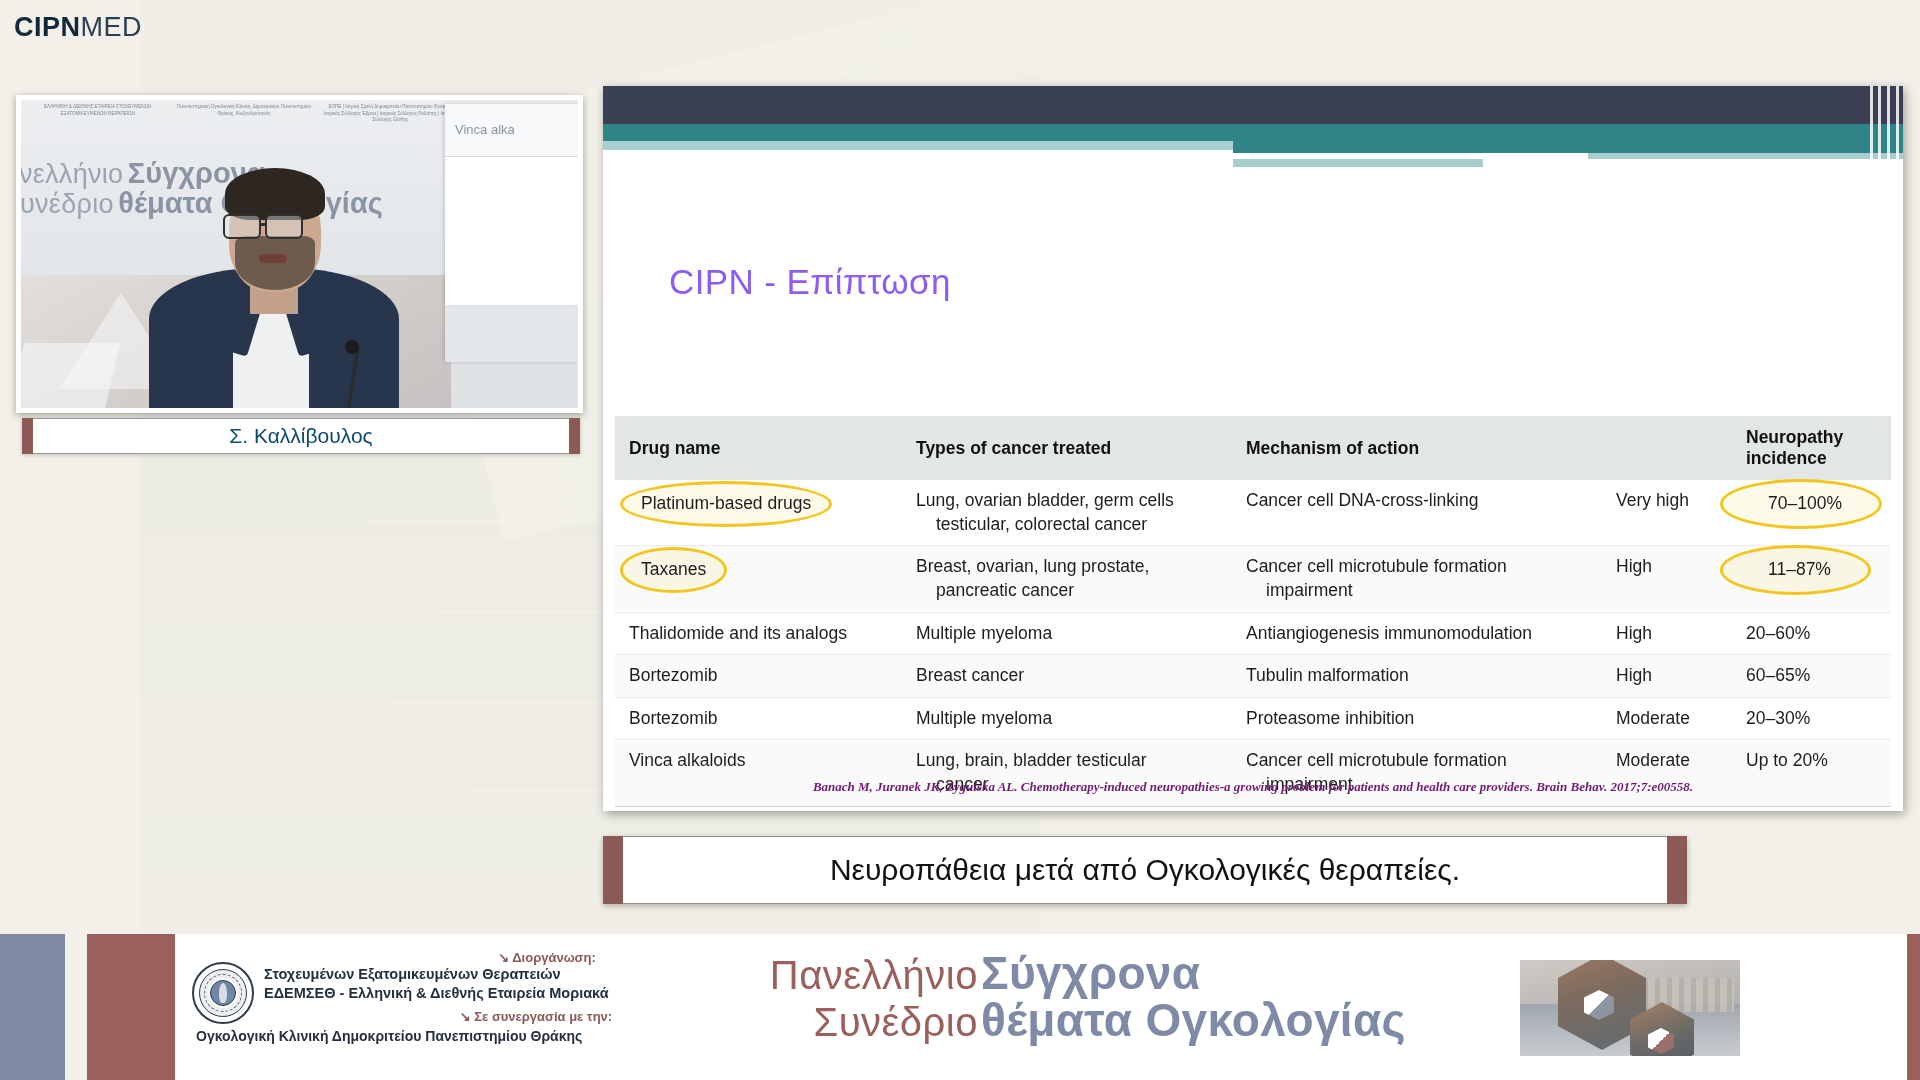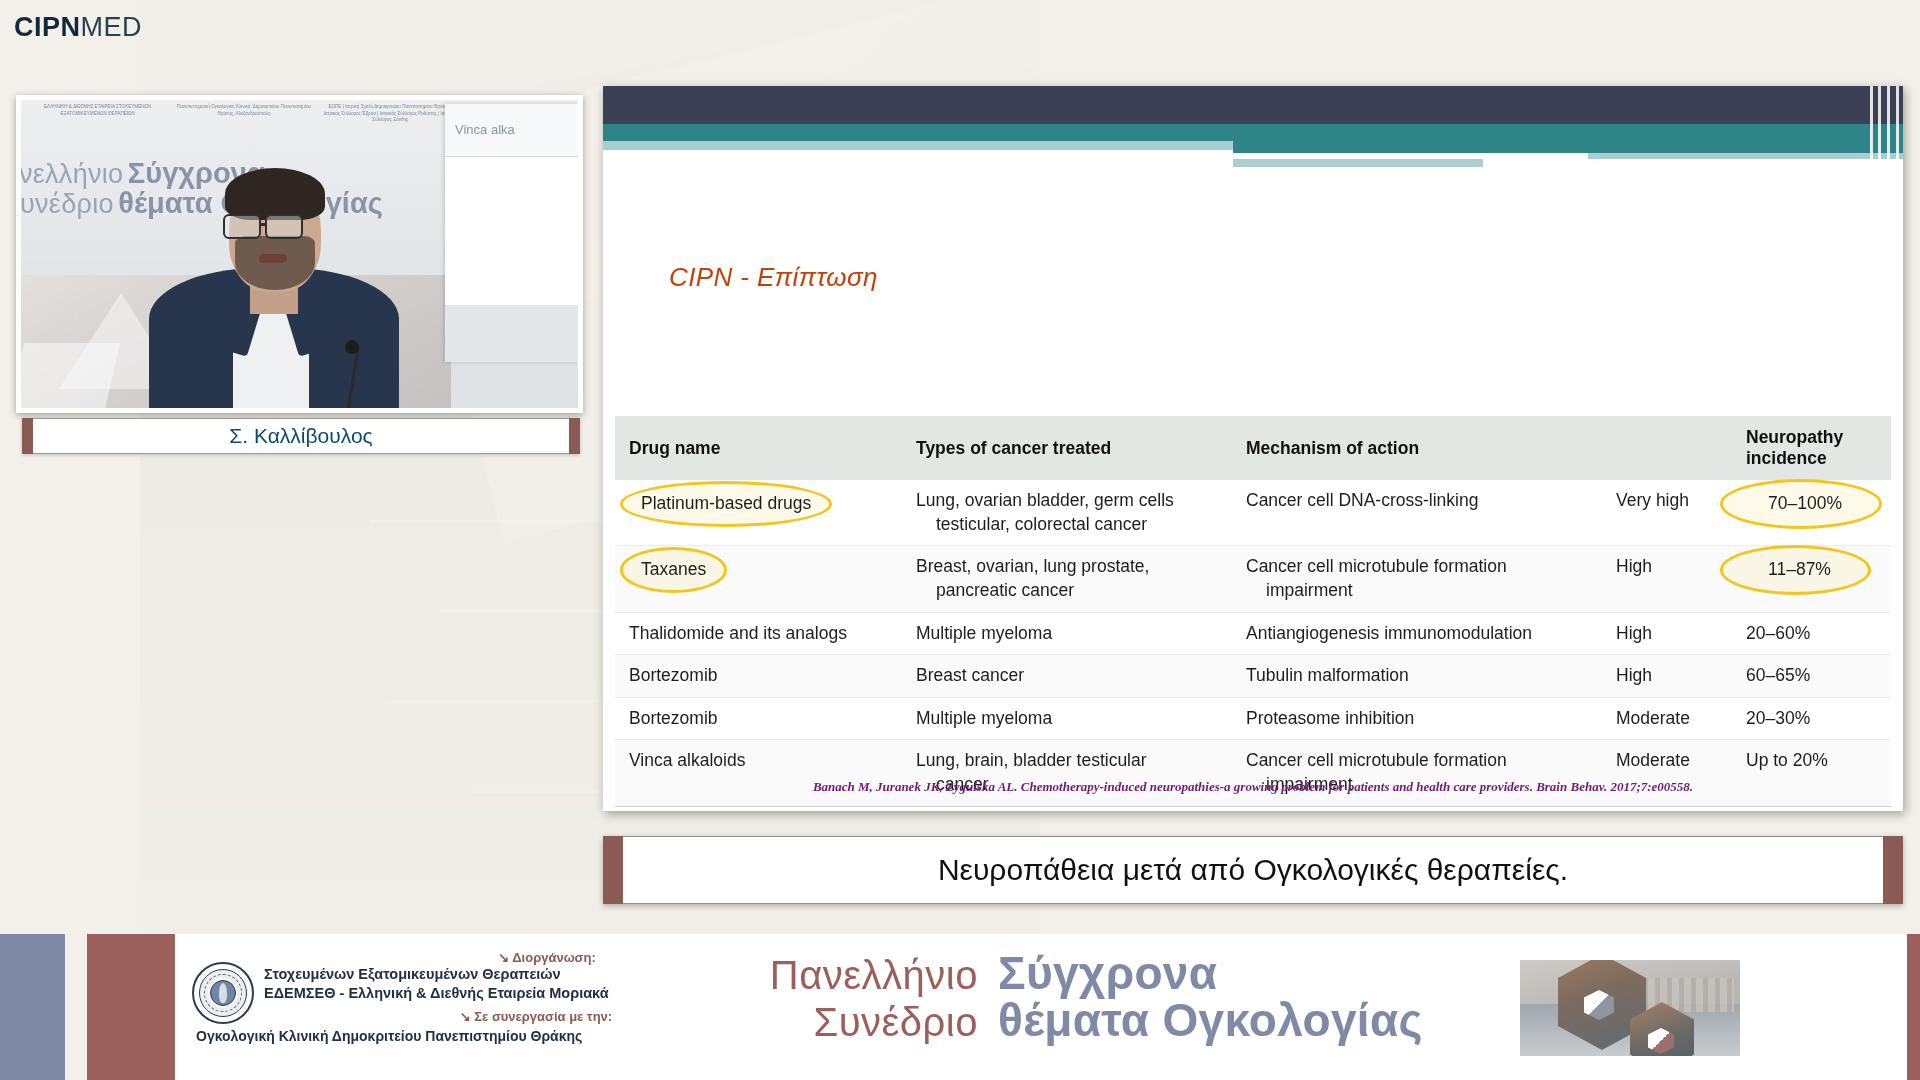--- a/index.html
+++ b/index.html
@@ -100,21 +100,21 @@
   .accentB{position:absolute;left:630px;top:55px;width:670px;height:12px;background:#2e8487;}
   .accentC{position:absolute;left:630px;top:67px;width:355px;height:6px;background:#ffffff;}
   .accentD{position:absolute;left:630px;top:73px;width:250px;height:8px;background:#a9ced0;}
   .accentE{position:absolute;left:880px;top:73px;width:420px;height:8px;background:#ffffff;}
   .accentF{position:absolute;left:985px;top:67px;width:315px;height:6px;background:#a9ced0;}
   .vstripes{position:absolute;right:0;top:0;width:44px;height:90px;}
   .vstripes i{position:absolute;top:0;width:3px;height:90px;background:rgba(255,255,255,.85);}
 
   #slide-title{
     position:absolute; left:66px; top:176px;
-    font-size:26px; color:#c2410c; letter-spacing:.4px;font-style:italic;
+    font-size:35px; color:#8b5cf6; letter-spacing:.4px;
   }
 
   
   #cipn-table{
     position:absolute; left:12px; top:330px; width:1276px;
     border-collapse:collapse; font-size:17.5px; color:#1d1d1d;
   }
   #cipn-table th{
     background:#e3e7e4; font-weight:bold; text-align:left;
     padding:11px 6px 11px 14px; font-size:17.5px; color:#111;
@@ -143,21 +143,21 @@
   .hlpct span{position:relative;}
 
   #citation{
     position:absolute; left:0; bottom:16px; width:100%;
     text-align:center; font-family:"Liberation Serif", serif;
     font-style:italic; font-weight:bold; font-size:13px; color:#701a75;
   }
 
   
   #caption-bar{
-    position:absolute; left:603px; top:836px; width:1300px; height:68px;
+    position:absolute; left:603px; top:836px; width:1084px; height:68px;
     background:#ffffff; border:1px solid #8f8f8f;
     display:flex; align-items:center; justify-content:center;
     box-shadow:0 2px 6px rgba(0,0,0,.28);
   }
   #caption-bar:before,#caption-bar:after{
     content:"";position:absolute;top:-1px;width:20px;height:68px;background:#8b5a55;}
   #caption-bar:before{left:-1px;} #caption-bar:after{right:-1px;}
   #caption-bar span{font-size:30px;color:#111;z-index:2;}
 
   
@@ -178,21 +178,21 @@
     background:radial-gradient(circle at 50% 50%,#ffffff 0 36%,#edeef0 36% 58%,#ffffff 58% 100%);
     border:2px solid #2e3b4c;}
   #seal .ring{position:absolute;inset:5px;border:1px solid #2e3b4c;border-radius:50%;}
   #seal .ring2{position:absolute;inset:10px;border:1px dashed #51607a;border-radius:50%;}
   #seal .globe{position:absolute;left:50%;top:50%;transform:translate(-50%,-50%);
     width:26px;height:26px;border-radius:50%;background:#6e87a6;border:1px solid #2e3b4c;}
   #seal .globe:after{content:"";position:absolute;left:50%;top:2px;transform:translateX(-50%);
     width:8px;height:20px;background:#d8dde4;border-radius:50% 50% 40% 40%;}
 
   #conf-brand{position:absolute;left:718px;top:16px;line-height:1.02;}
-  .cb-row{display:flex;align-items:baseline;gap:20px;}
+  .cb-row{display:flex;align-items:baseline;gap:3px;}
   .cb-left{font-size:40px;color:#9b5f5c;font-weight:300;letter-spacing:.5px;
     width:260px;text-align:right;}
   .cb-right{font-size:46px;color:#7e8aa6;font-weight:bold;letter-spacing:.3px;}
 
   #foot-art{position:absolute;left:1520px;top:26px;width:220px;height:96px;overflow:hidden;
     background:linear-gradient(170deg,#cfcac4 0%,#b9b7b5 45%,#a9adb2 100%);}
   #foot-art .sea{position:absolute;left:0;bottom:0;width:100%;height:52px;
     background:linear-gradient(180deg,#9fa6ad 0%,#b5bbc0 55%,#c7ccd0 100%);}
   #foot-art .town{position:absolute;right:6px;top:18px;width:110px;height:34px;
     background:repeating-linear-gradient(90deg,#c7c2bb 0 7px,#b3aea8 7px 12px);opacity:.85;}

